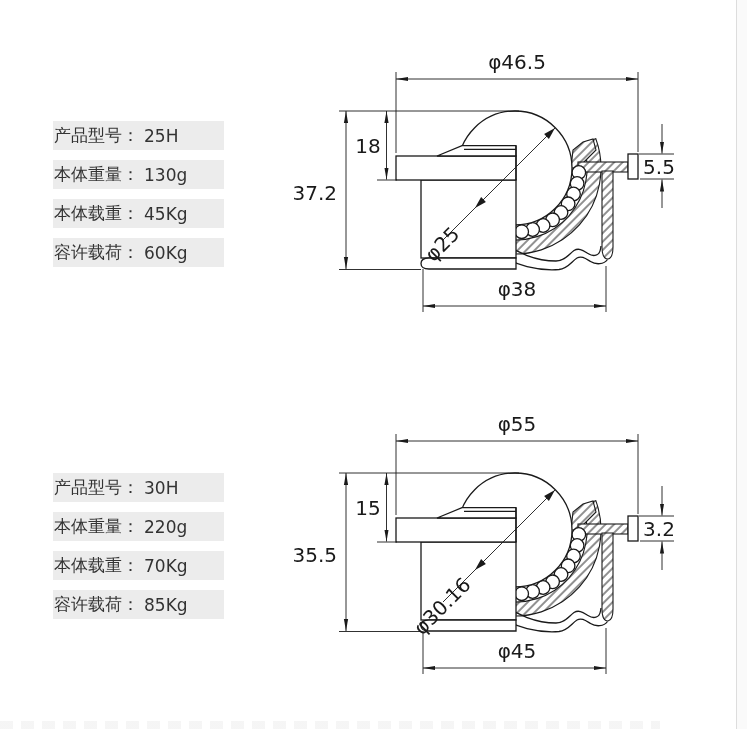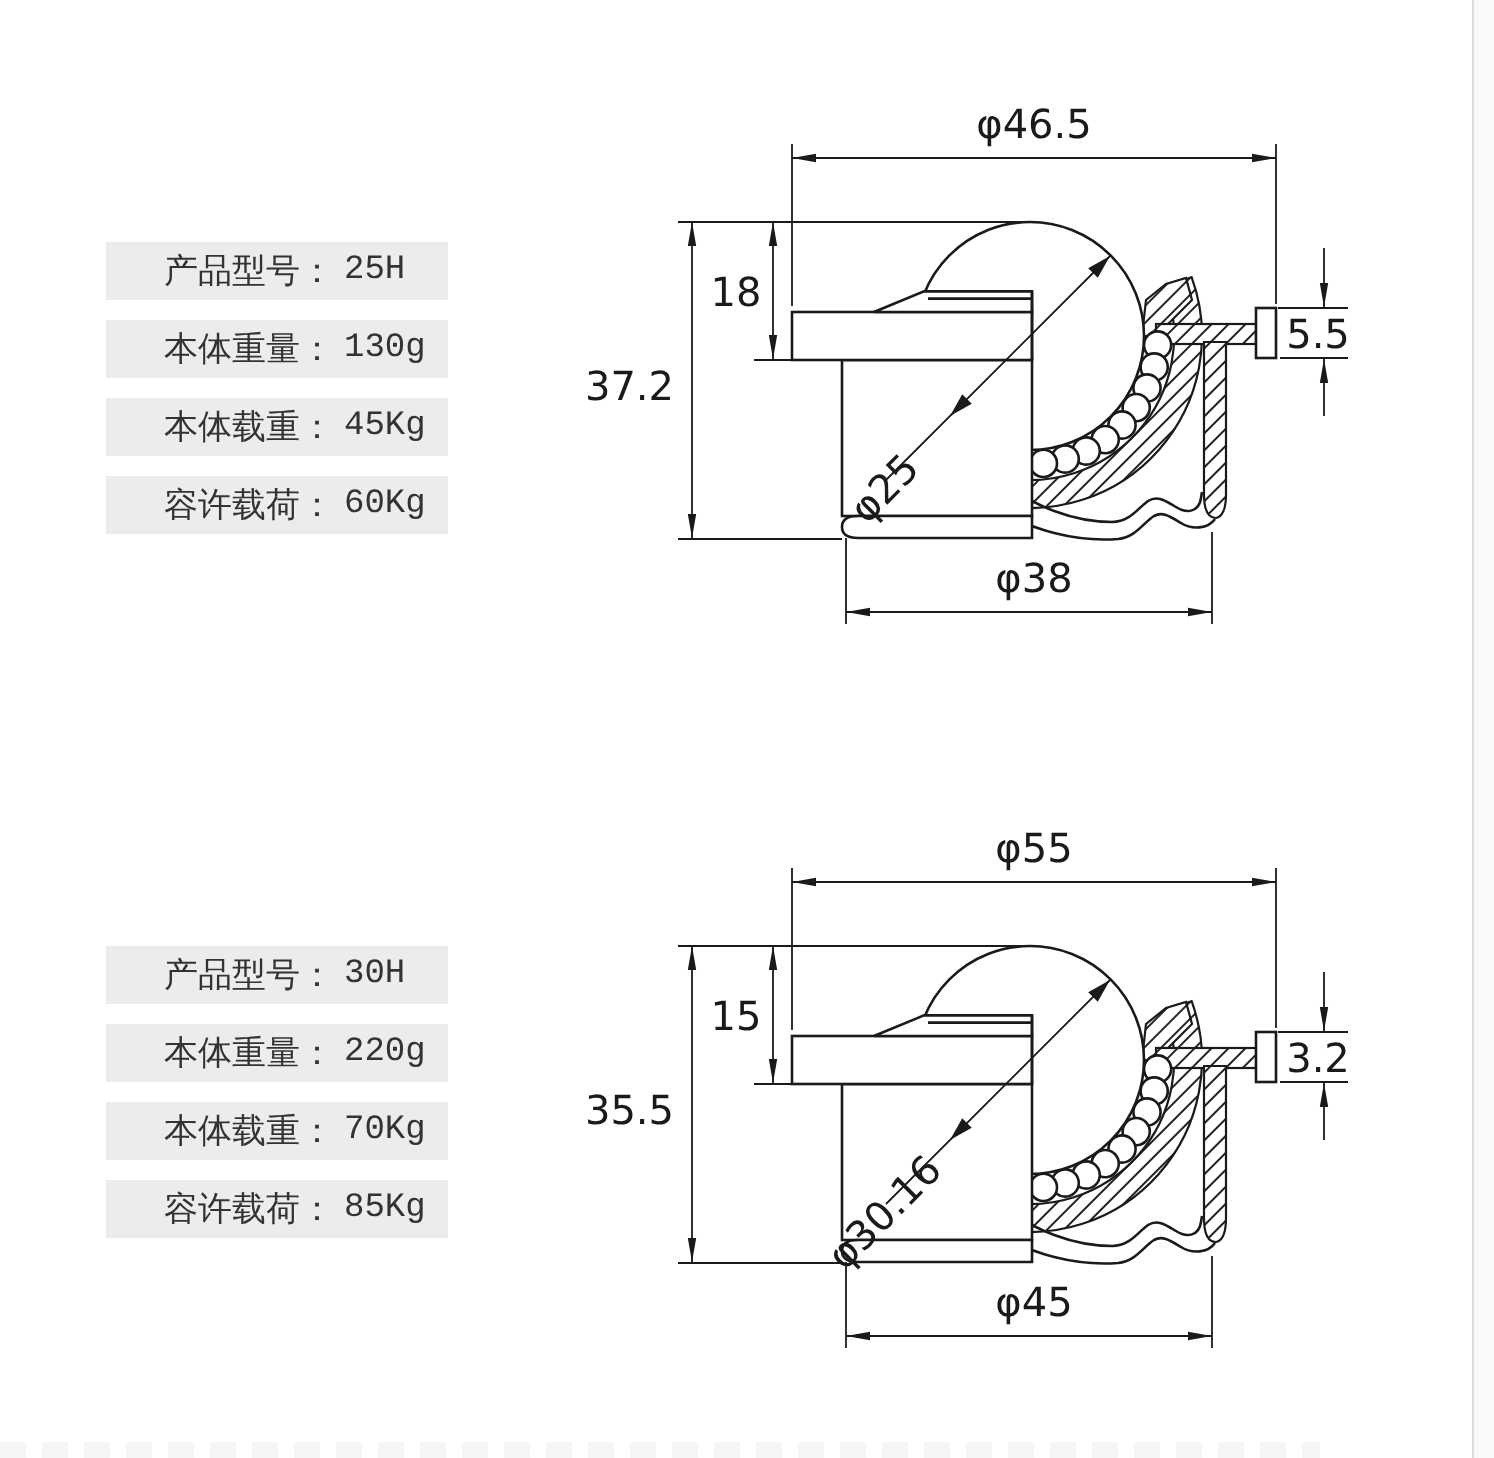--- a/index.html
+++ b/index.html
@@ -1,23 +1,23 @@
 <!DOCTYPE html>
 <html><head>
 <meta charset="utf-8">
 <style>
   html,body{margin:0;padding:0;background:#ffffff;}
   #stage{position:relative;width:747px;height:729px;background:#ffffff;overflow:hidden;
          font-family:"DejaVu Sans","Liberation Sans",sans-serif;}
   .spec-table{position:absolute;left:53px;width:171px;}
   .spec-row{width:171px;height:29px;margin-bottom:10px;background:#ececec;
-            display:flex;align-items:center;box-sizing:border-box;padding-left:29px;
+            display:flex;align-items:center;box-sizing:border-box;padding-left:1px;
             font-size:17px;color:#333333;white-space:nowrap;}
   .spec-row .lab{letter-spacing:0px;}
-  .spec-row .val{margin-left:5px;font-family:Liberation Mono, monospace;}
+  .spec-row .val{margin-left:5px;}
   #drawings{position:absolute;left:0;top:0;}
   .dim-label{font-family:"DejaVu Sans","Liberation Sans",sans-serif;font-size:20px;fill:#1a1a1a;}
   .geo{stroke:#1a1a1a;fill:none;stroke-width:1.3;}
   .geow{stroke:#1a1a1a;fill:#ffffff;stroke-width:1.3;}
   .geoh{stroke:#1a1a1a;fill:url(#hatch);stroke-width:1.1;}
   .dim{stroke:#1a1a1a;fill:none;stroke-width:0.9;}
   .right-edge{position:absolute;top:0;right:0;width:10px;height:729px;background:#fafafa;
               border-left:1px solid #dddddd;}
   .cutoff-strip{position:absolute;left:0;top:721px;width:660px;height:8px;opacity:.8;
     background:repeating-linear-gradient(90deg,#f3f3f3 0 13px,transparent 13px 21px);}

